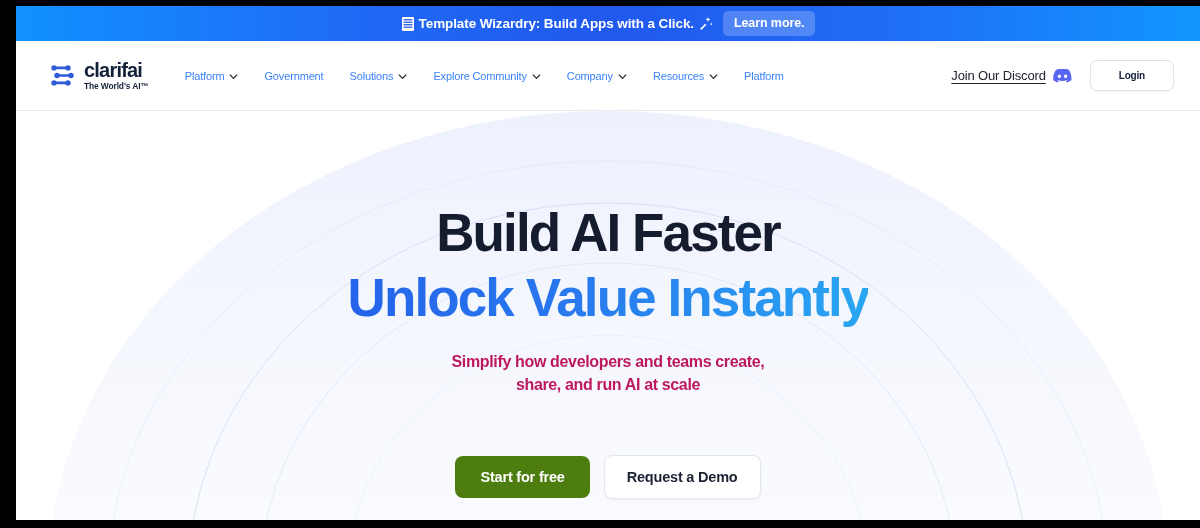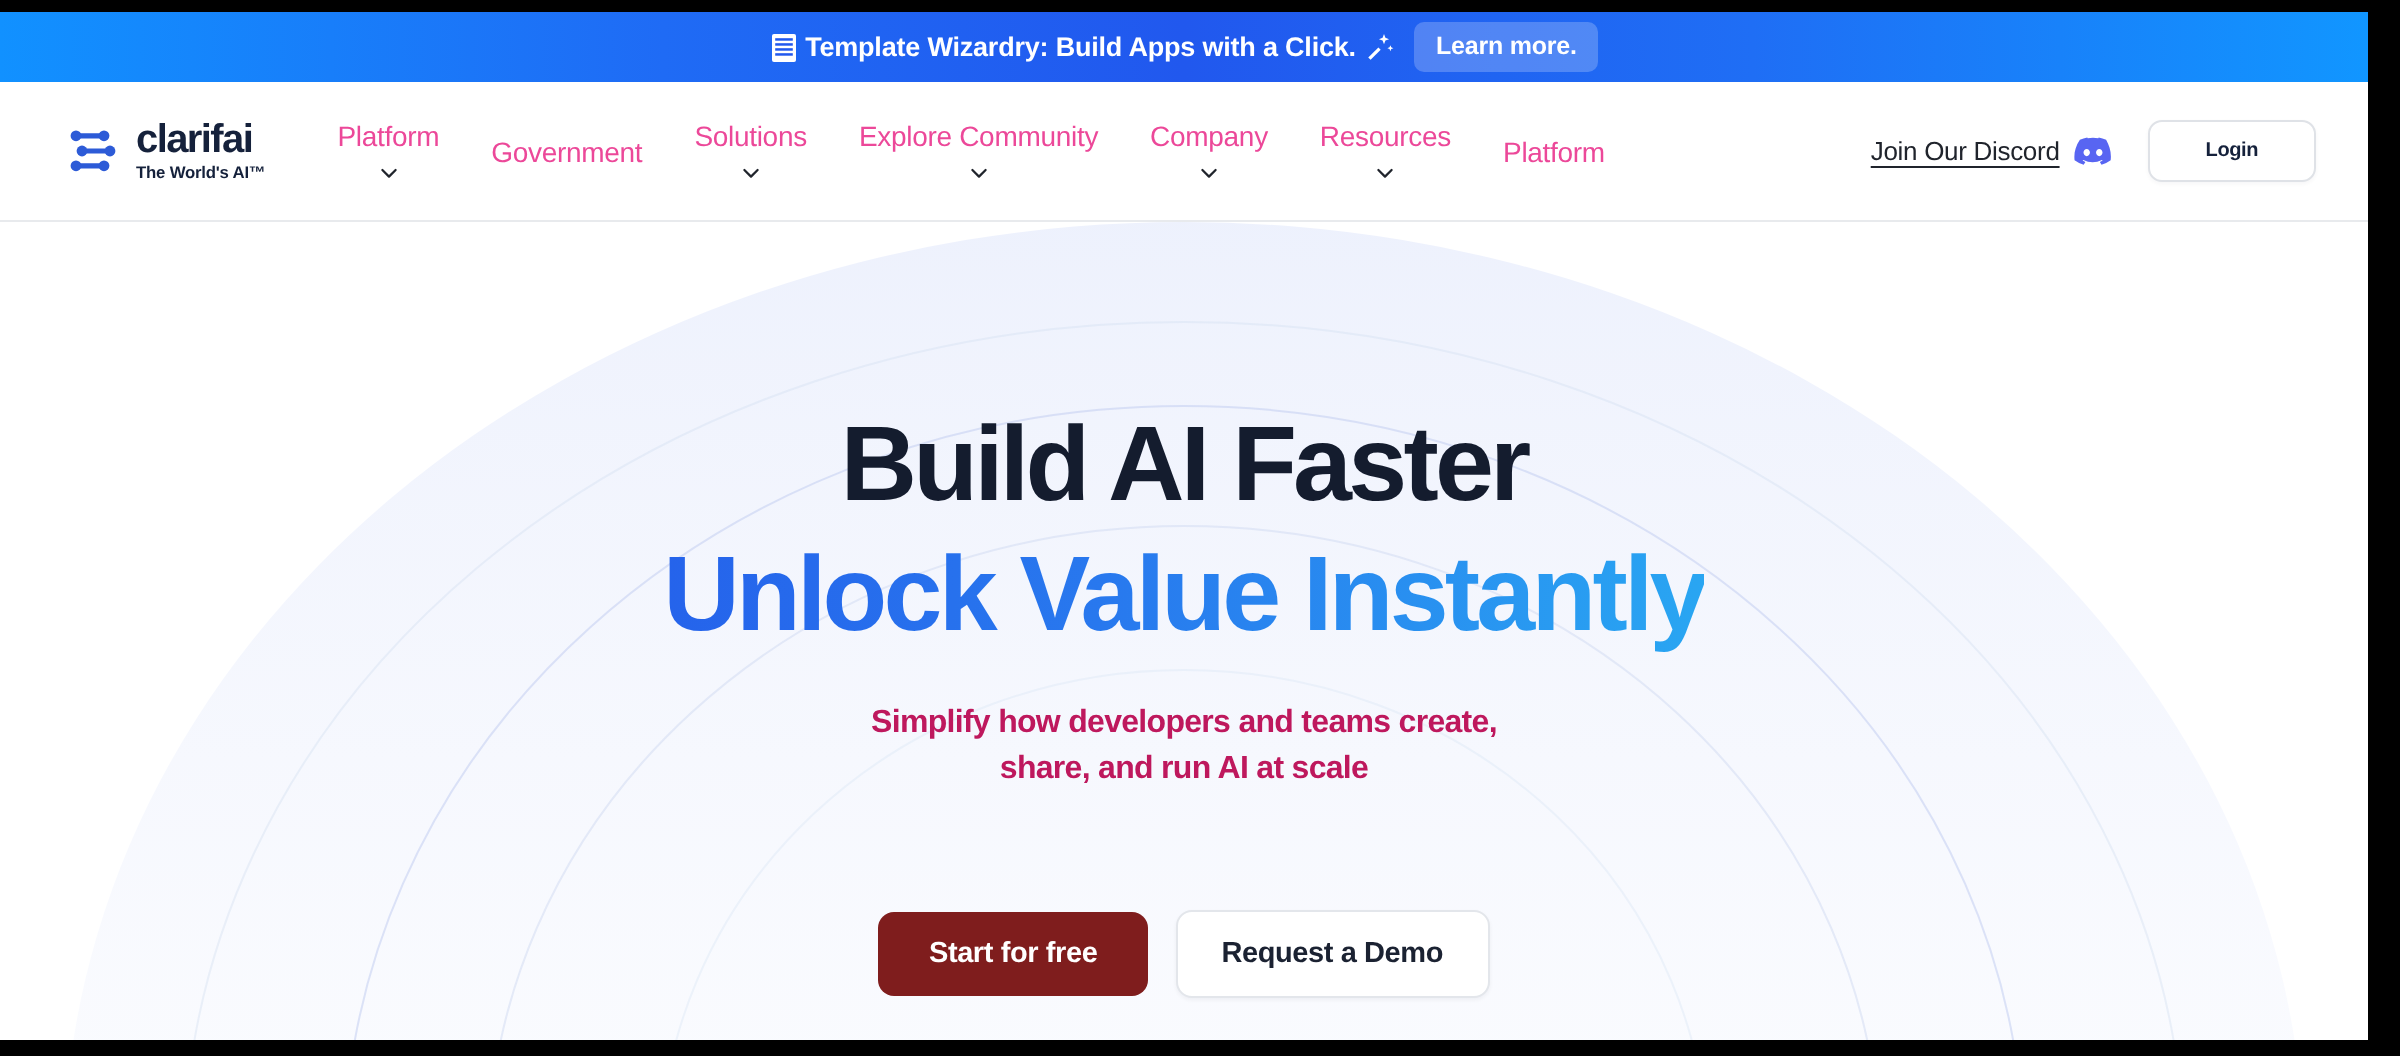--- a/index.html
+++ b/index.html
@@ -16,21 +16,21 @@
   
   #viewport {
     position: relative;
     width: 1200px;
     height: 528px;
     background: #000000;
   }
 
   #page {
     position: absolute;
-    left: 0;
+    left: 16px;
     top: 6px;
     width: 1184px;
     height: 514px;
     background: #ffffff;
     overflow: hidden;
   }
 
   
   .banner {
     position: relative;
@@ -129,28 +129,27 @@
     display: flex;
     align-items: center;
     margin-left: 36px;
     flex: 1 1 auto;
   }
 
   .nav-item {
     display: flex;
     align-items: center;
     gap: 5px;
-    font-size: 14px;
-    color: #ec4899;
+    font-size: 11px;
+    color: #3b82f6;
     cursor: pointer;
     padding: 8px 0;
     margin-right: 26px;
     white-space: nowrap;
     letter-spacing: -0.15px;
-    flex-direction: column;
   }
   .nav-item:last-child { margin-right: 0; }
 
   .chev {
     width: 9px;
     height: 9px;
     display: block;
     flex: 0 0 auto;
     margin-top: 1px;
   }
@@ -254,21 +253,21 @@
   }
 
   .cta-row {
     margin-top: 59px;
     display: flex;
     align-items: center;
     gap: 14px;
   }
 
   .btn-primary {
-    background: #7f1d1d;
+    background: #4d7c0f;
     color: #ffffff;
     font-size: 14.5px;
     font-weight: 700;
     font-family: "Liberation Sans", sans-serif;
     border: none;
     border-radius: 8px;
     padding: 13px 25px;
     cursor: pointer;
     letter-spacing: -0.2px;
     white-space: nowrap;

